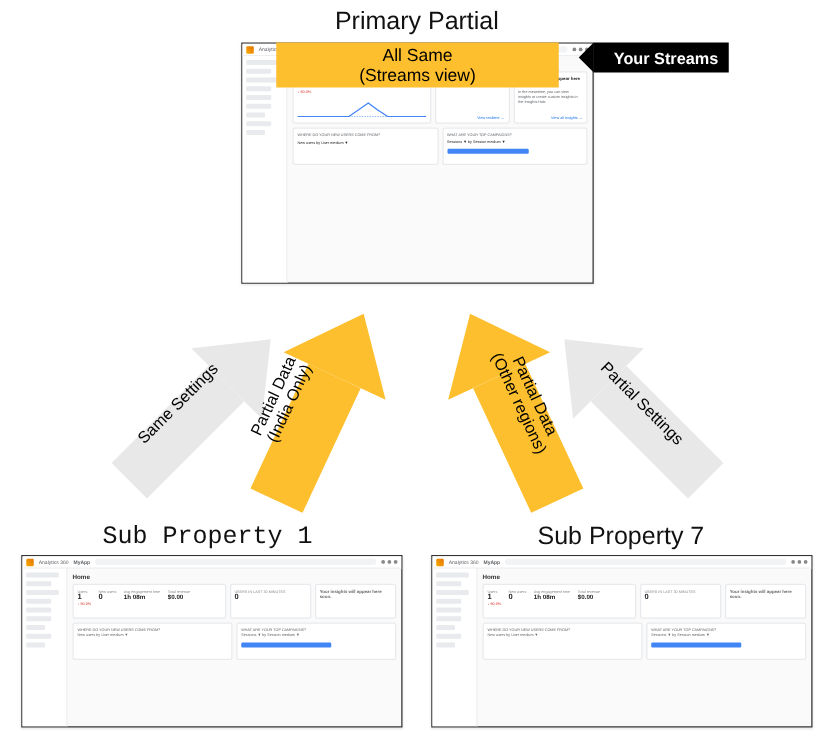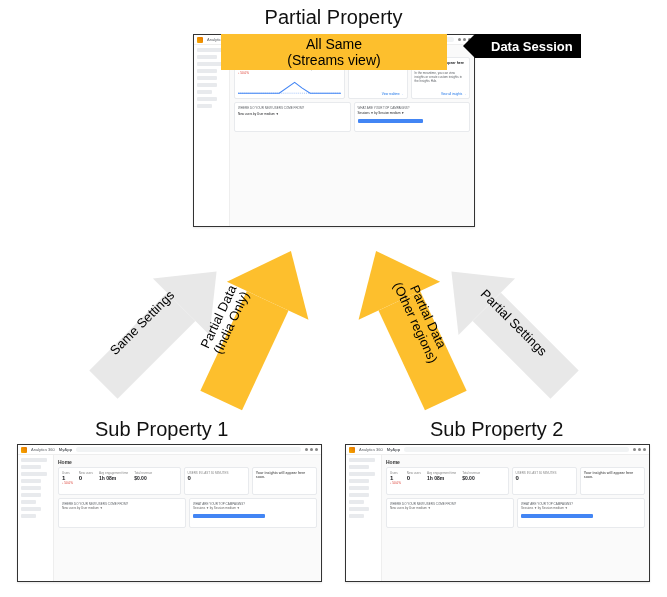--- a/index.html
+++ b/index.html
@@ -12,21 +12,21 @@
     font-family: Arial, Helvetica, sans-serif;
     background: #fff;
     overflow: hidden;
   }
   .title {
     position: absolute;
     font-size: 20px;
     color: #111;
   }
   .title.primary { top: 6px; left: 50%; transform: translateX(-50%); }
-  .title.sub1 { top: 418px; left: 95px; }
+  .title.sub1 { top: 418px; left: 82px; font-family: Liberation Mono, monospace; }
   .title.sub2 { top: 418px; left: 430px; }
 
   
   .dash {
     position: absolute;
     background: #fafafa;
     border: 1px solid #333;
     box-shadow: 0 1px 2px rgba(0,0,0,0.1);
   }
   .dash.primary { top: 34px; left: 193px; width: 282px; height: 193px; }
@@ -126,23 +126,23 @@
     font-size:13px; color:#000;
     text-align:center;
     white-space:nowrap;
     line-height:1.05;
   }
 
 </style>
 </head>
 <body>
 
-<div class="title primary">Partial Property</div>
+<div class="title primary">Primary Partial</div>
 <div class="title sub1">Sub Property 1</div>
-<div class="title sub2">Sub Property 2</div>
+<div class="title sub2">Sub Property 7</div>
 
 <div class="dash primary">
   <div class="dash-inner">
     <div class="dash-topbar">
       <span class="dash-logo"></span>
       <span style="font-size:4px;color:#5f6368;">Analytics 360</span>
       <span style="font-size:4px;color:#5f6368;font-weight:bold;">MyApp</span>
       <div class="dash-search"></div>
       <div class="dash-dots">
           <span></span>
@@ -218,21 +218,21 @@
     </div>
   </div>
 </div>
 
 <div class="banner">
   <span>All Same</span>
   <span>(Streams view)</span>
 </div>
 
 <div class="callout">
-  <span>Data Session</span>
+  <span>Your Streams</span>
 </div>
 
 <div class="arrow" style="top:228px;left:60px;width:200px;height:200px;">
   <svg width="200" height="200" viewBox="0 0 200 200">
     <g transform="rotate(-135 100 100)">
       <rect x="80" y="20" width="40" height="110" fill="#e8e8e8"></rect>
       <polygon points="60,130 140,130 100,180" fill="#e8e8e8"></polygon>
     </g>
   </svg>
   <div class="lbl" style="top:88px;left:40px;transform:rotate(-45deg);">Same Settings</div>

